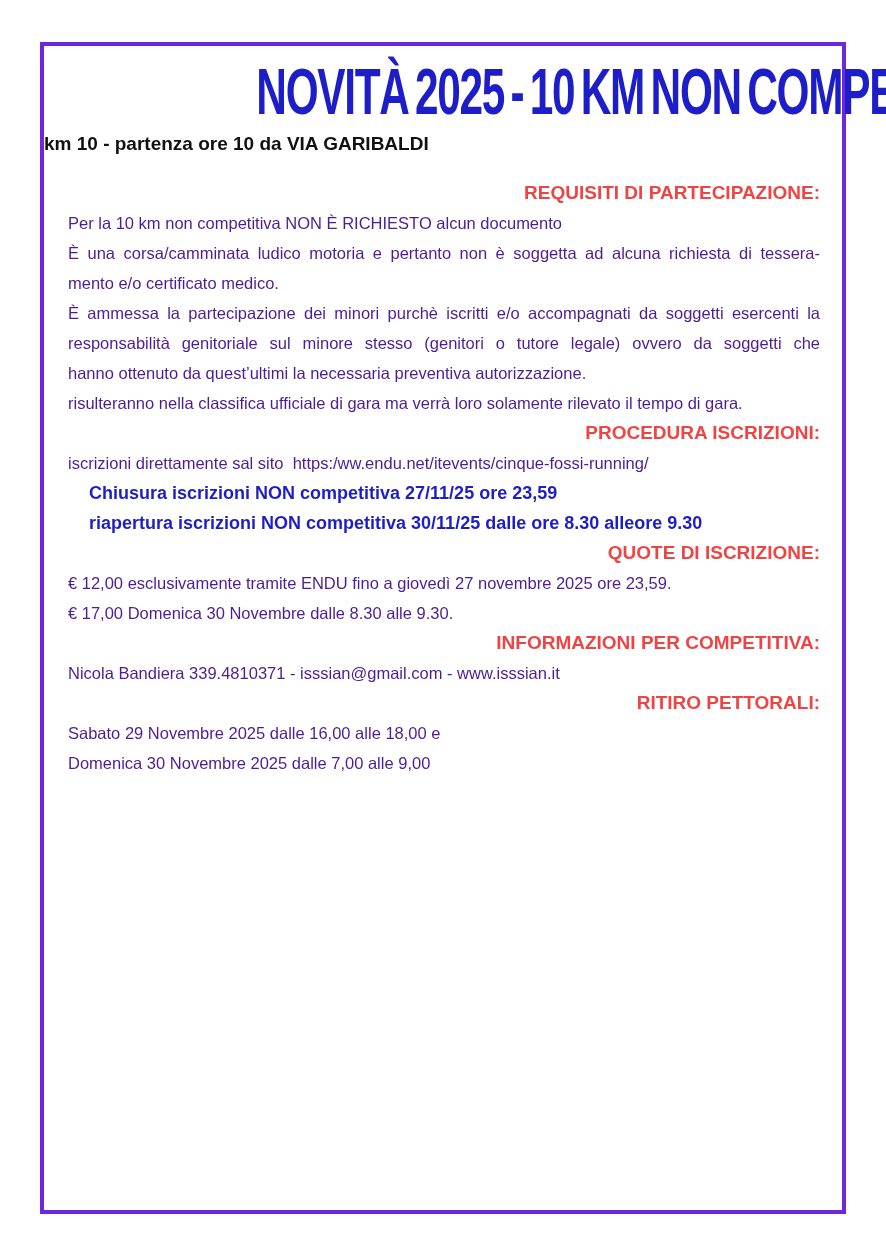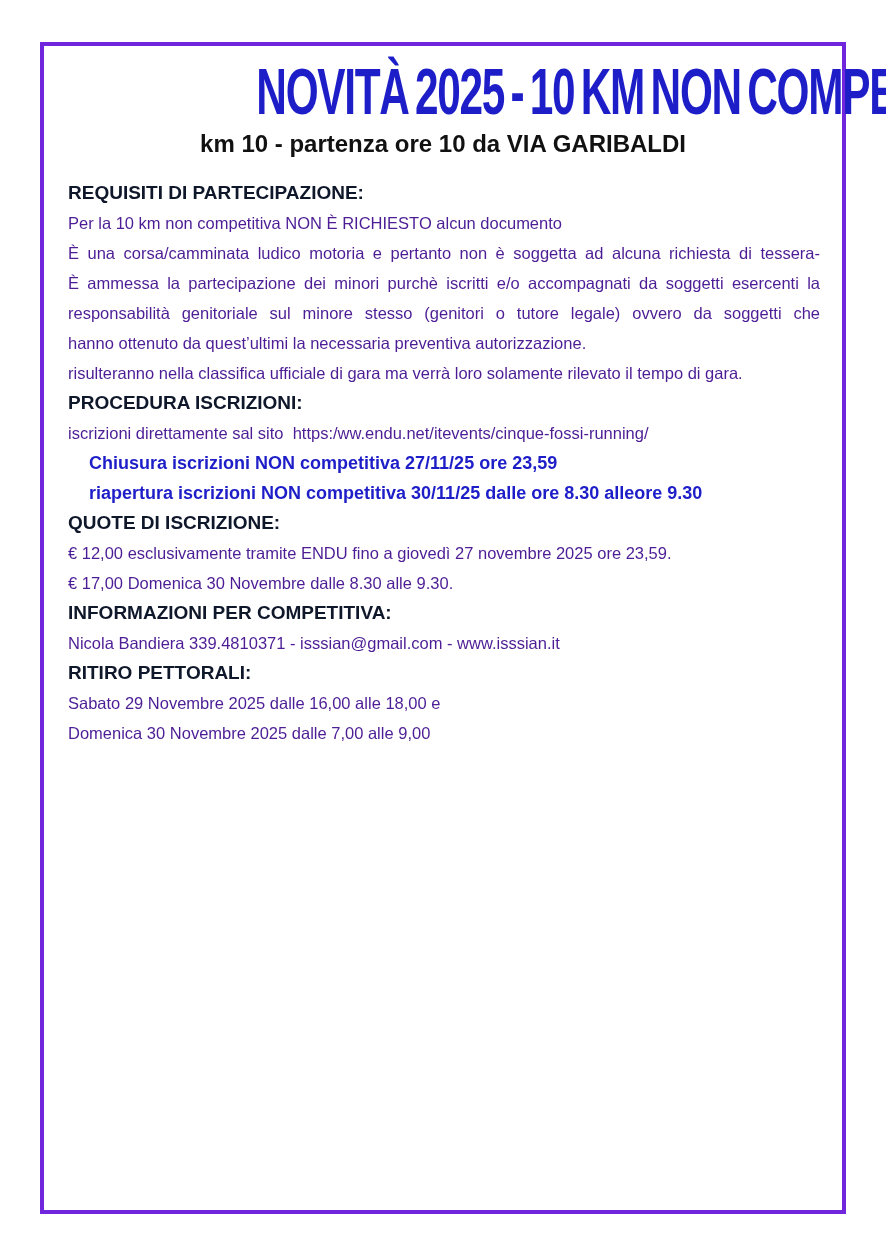--- a/index.html
+++ b/index.html
@@ -39,40 +39,41 @@
     letter-spacing: -2px;
     word-spacing: -6px;
     color: #1e1ec9;
   }
   .subtitle {
     margin-top: 5px;
   }
   .sub-line {
     height: 28px;
     line-height: 28px;
-    text-align: center;
-    font-size: 24px;
+    text-align: left;
+    font-size: 19px;
     font-weight: bold;
     color: #111111;
   }
   .content {
     margin-top: 20px;
     padding: 0 22px 0 24px;
   }
   .line {
     height: 30px;
     line-height: 30px;
     font-size: 16.5px;
     color: #4c1d95;
     overflow: visible;
   }
   .line.heading {
     font-size: 19px;
     font-weight: bold;
-    color: #0f172a;
+    color: #ef4444;
+    text-align: right;
   }
   .line.bluebold {
     font-size: 18px;
     font-weight: bold;
     color: #1e1ec9;
     margin-left: 21px;
   }
   .fit {
     display: inline-block;
     white-space: pre;
@@ -101,20 +102,23 @@
     <div class="content">
 
       <div class="line heading fitrow">
         <span class="fit">REQUISITI DI PARTECIPAZIONE:</span>
       </div>
       <div class="line fitrow">
         <span class="fit">Per la 10 km non competitiva NON È RICHIESTO alcun documento</span>
       </div>
       <div class="line jfull fitrow">
         <span class="fit" style="word-spacing: 3.92411px;">È una corsa/camminata ludico motoria e pertanto non è soggetta ad alcuna richiesta di tessera-</span>
+      </div>
+      <div class="line fitrow">
+        <span class="fit">mento e/o certificato medico.</span>
       </div>
       <div class="line jfull fitrow">
         <span class="fit" style="word-spacing: 3.73438px;">È ammessa la partecipazione dei minori purchè iscritti e/o accompagnati da soggetti esercenti la</span>
       </div>
       <div class="line jfull fitrow">
         <span class="fit" style="word-spacing: 7.2526px;">responsabilità genitoriale sul minore stesso (genitori o tutore legale) ovvero da soggetti che</span>
       </div>
       <div class="line fitrow">
         <span class="fit">hanno ottenuto da quest’ultimi la necessaria preventiva autorizzazione.</span>
       </div>

